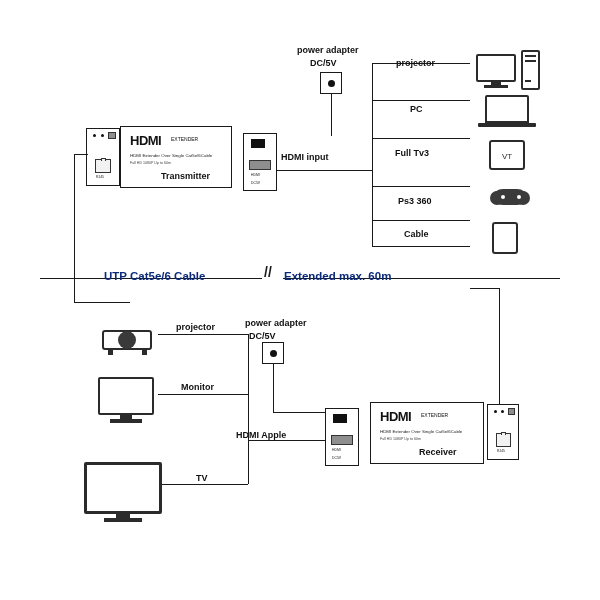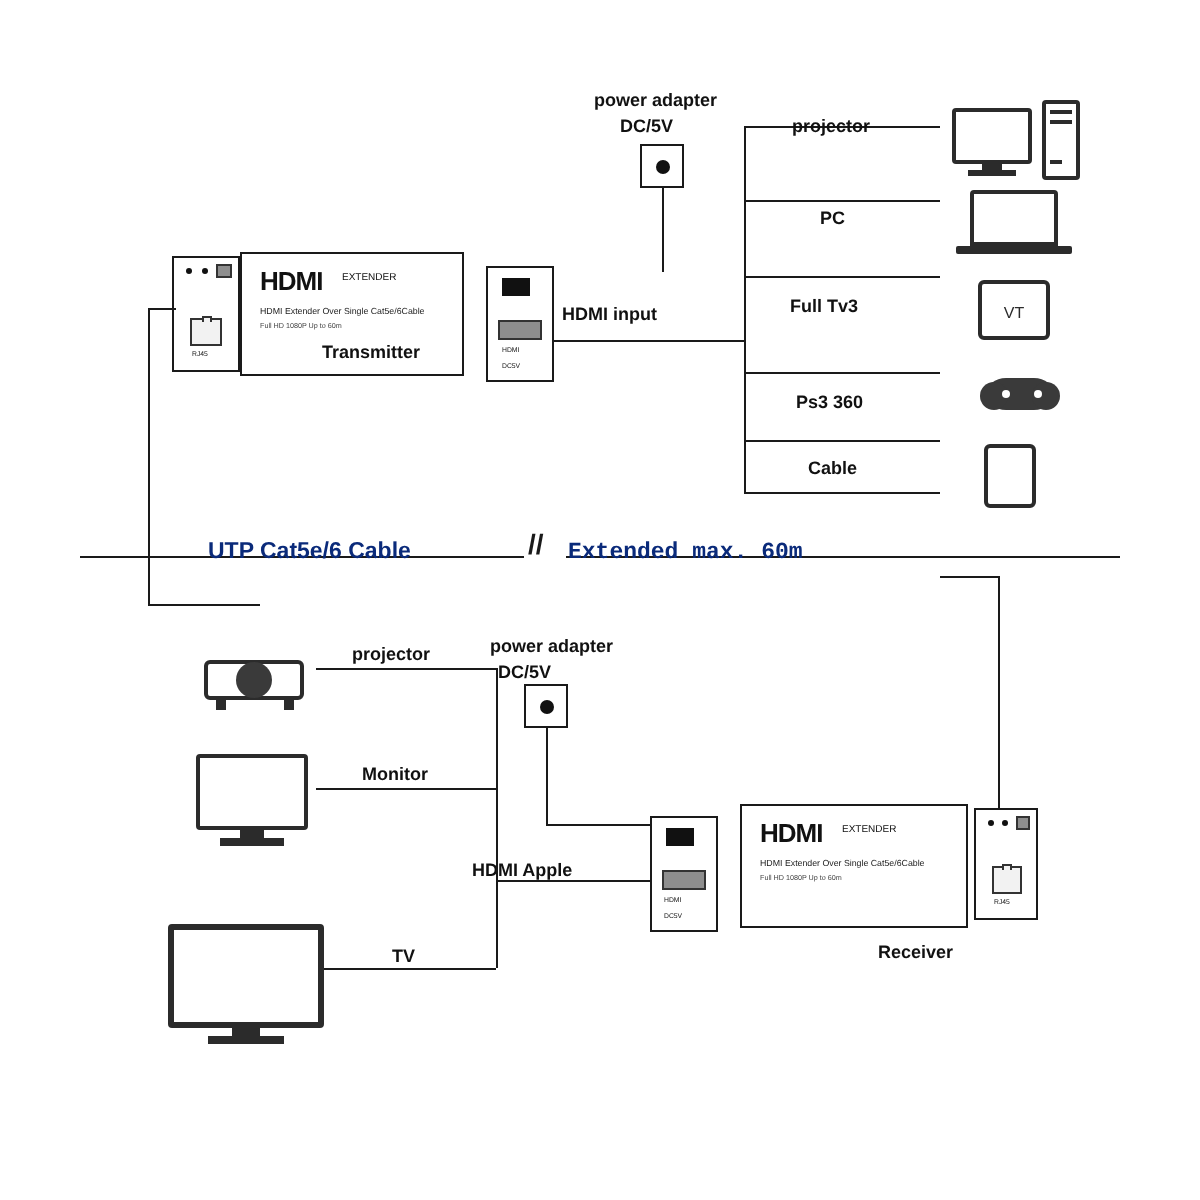--- a/index.html
+++ b/index.html
@@ -341,31 +341,31 @@
 
   <div class="line hline" style="left:74px; top:154px; width:14px;"></div>
   <div class="line vline" style="left:74px; top:154px; height:148px;"></div>
   <div class="line hline" style="left:74px; top:302px; width:56px;"></div>
 
   <div class="line hline" style="left:40px; top:278px; width:222px;"></div>
   <div class="line hline" style="left:283px; top:278px; width:277px;"></div>
   <div class="slash" style="left:264px; top:264px;">//</div>
 
   <div class="cable-label" style="left:104px; top:270px;">UTP Cat5e/6 Cable</div>
-  <div class="cable-label" style="left:284px; top:270px;font-family:Liberation Mono, monospace;">Extended max. 60m</div>
+  <div class="cable-label" style="left:284px; top:270px;">Extended max. 60m</div>
 
   <div class="line vline" style="left:499px; top:288px; height:122px;"></div>
   <div class="line hline" style="left:470px; top:288px; width:30px;"></div>
 
   <div class="extender" style="left:370px; top:402px; width:114px; height:62px;">
     <div class="ext-hdmi" style="left:9px; top:6px; font-size:13px;">HDMI</div>
     <div class="ext-word" style="left:50px; top:9px;">EXTENDER</div>
     <div class="ext-sub" style="left:9px; top:26px;">HDMI Extender Over Single Cat5e/6Cable</div>
     <div class="ext-sub2" style="left:9px; top:34px;">Full HD 1080P Up to 60m</div>
-    <div class="ext-name" style="left:68px; top:44px;margin-top:24px;">Receiver</div>
+    <div class="ext-name" style="left:48px; top:44px;">Receiver</div>
   </div>
 
   <div class="portbox" style="left:487px; top:404px; width:32px; height:56px;">
     <div class="led" style="left:6px; top:5px;"></div>
     <div class="led" style="left:13px; top:5px;"></div>
     <div class="jack-grey" style="left:20px; top:3px; width:7px; height:7px;"></div>
     <div class="rj45" style="left:8px; top:28px; width:15px; height:14px;"></div>
     <div class="tiny" style="left:9px; top:44px;">RJ45</div>
   </div>
 

